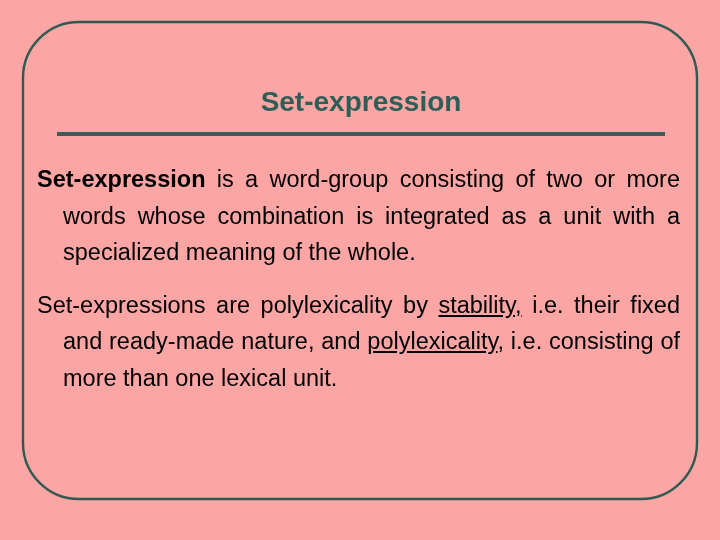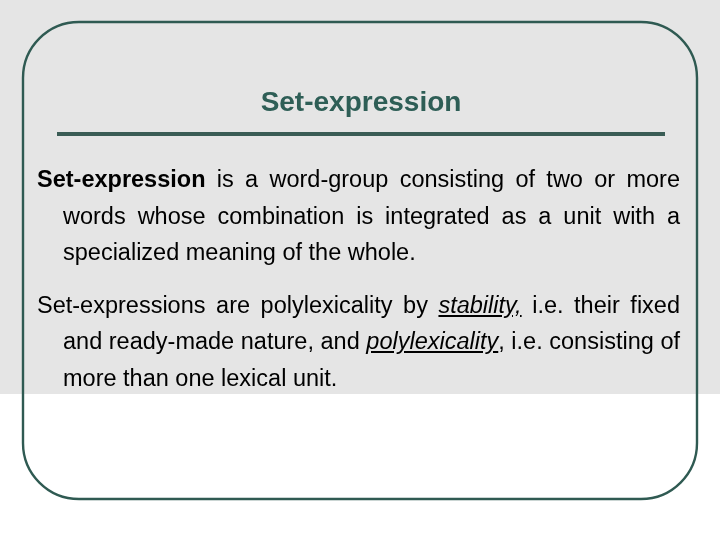--- a/index.html
+++ b/index.html
@@ -10,22 +10,22 @@
     width: 720px;
     height: 540px;
     background: #ffffff;
     font-family: "Liberation Sans", sans-serif;
     overflow: hidden;
   }
 
   .slide {
     position: relative;
     width: 720px;
-    height: 394px;
-    background: #e5e5e5;
+    height: 540px;
+    background: #fca5a5;
     box-sizing: border-box;
   }
 
   
   .frame {
     position: absolute;
     left: 0;
     top: 0;
     width: 720px;
     height: 540px;
@@ -84,21 +84,20 @@
     hyphens: none;
   }
 
   .para + .para {
     margin-top: 16px;
   }
 
   .b { font-weight: bold; }
 
   .iu {
-    font-style: italic;
     text-decoration: underline;
     text-underline-offset: 2px;
   }
 </style>
 </head>
 <body>
 
 <div class="slide">
 
   <svg class="frame" viewBox="0 0 720 540" width="720" height="540" xmlns="http://www.w3.org/2000/svg">

